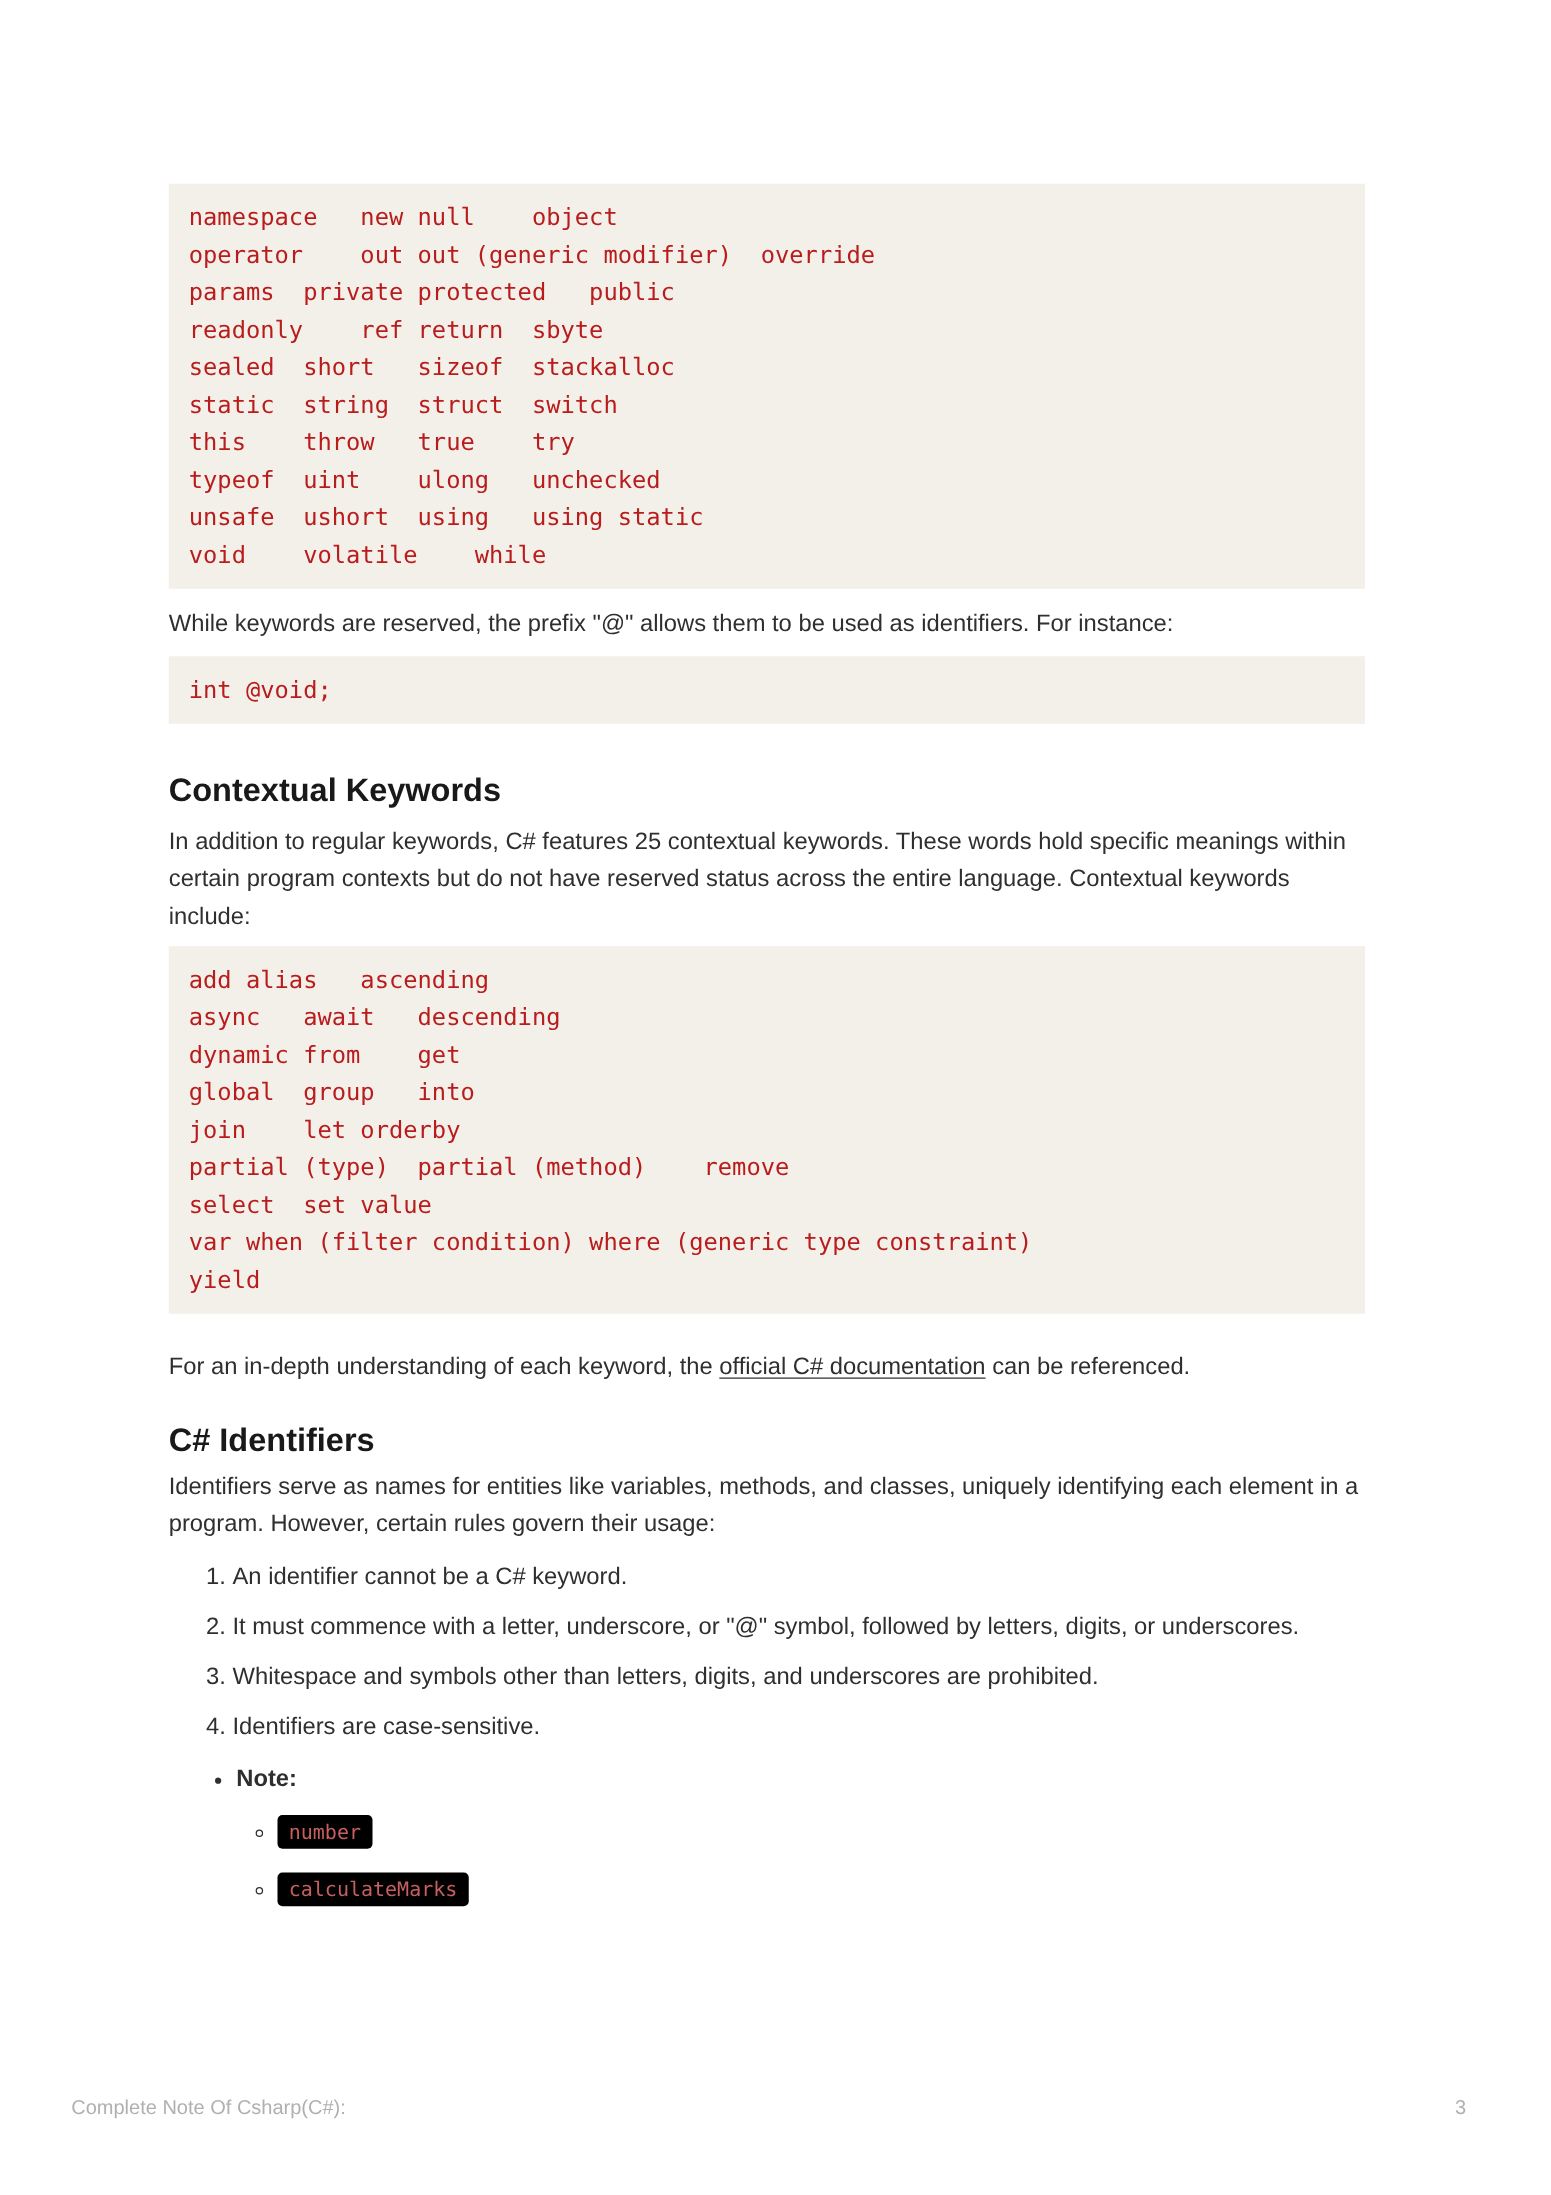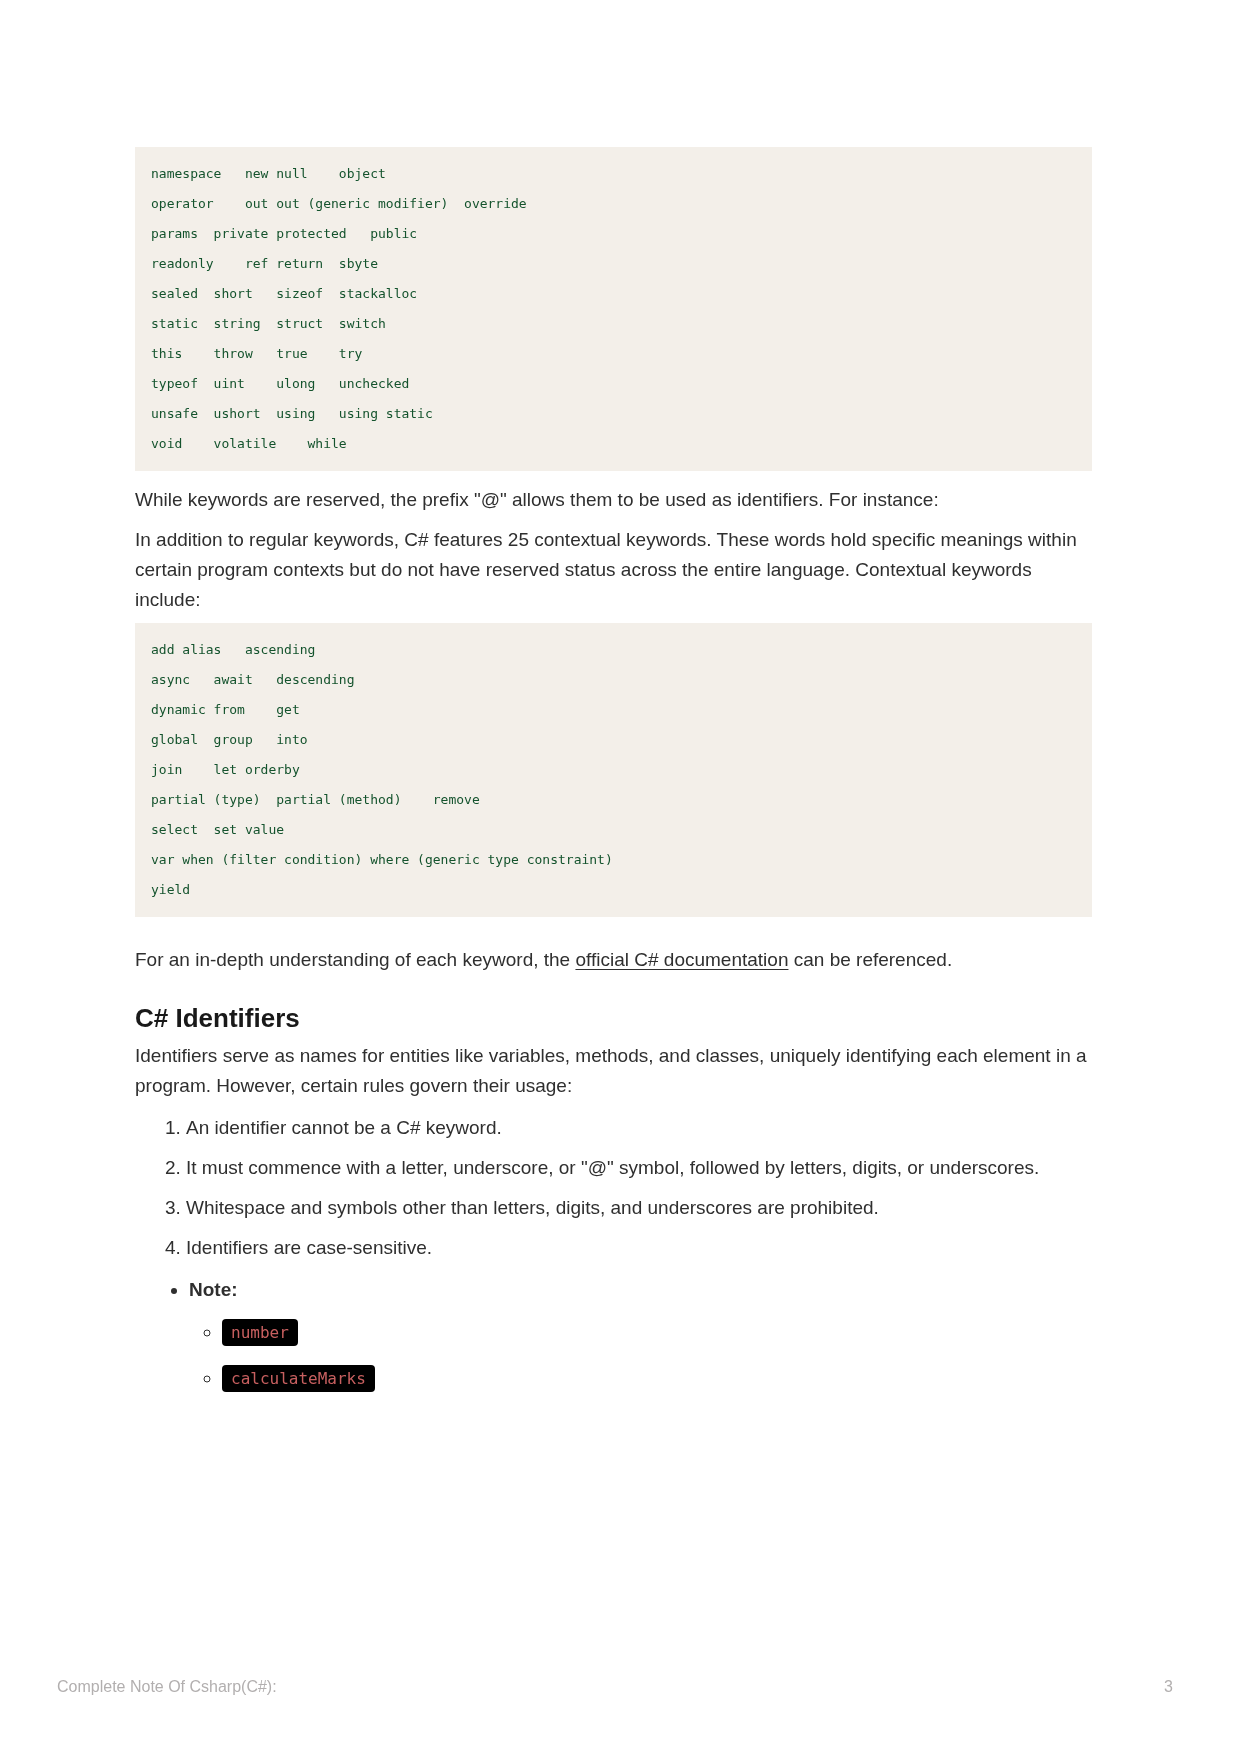--- a/index.html
+++ b/index.html
@@ -12,23 +12,23 @@
     color: #2f2f2f;
     overflow: hidden;
   }
   .page-main {
     padding: 147px 149px 0 135px; 
   }
   pre.code-block {
     background: #f3efe9;
     padding: 12px 16px;
     font-family: "DejaVu Sans Mono", monospace;
-    font-size: 13px;
+    font-size: 19px;
     line-height: 30px;
-    color: #14532d;
+    color: #b91c1c;
     white-space: pre;
     overflow: hidden;
   }
   p.body-text {
     font-size: 19px;
     line-height: 30px;
     color: #2f2f2f;
   }
   h2.section-heading {
     font-size: 26px;
@@ -114,21 +114,23 @@
 readonly    ref return  sbyte
 sealed  short   sizeof  stackalloc
 static  string  struct  switch
 this    throw   true    try
 typeof  uint    ulong   unchecked
 unsafe  ushort  using   using static
 void    volatile    while</pre>
 
   <p class="body-text mt-p1">While keywords are reserved, the prefix "@" allows them to be used as identifiers. For instance:</p>
 
+  <pre class="code-block mt-pre2">int @void;</pre>
 
+  <h2 class="section-heading mt-h2a">Contextual Keywords</h2>
 
   <p class="body-text mt-p2">In addition to regular keywords, C# features 25 contextual keywords. These words hold specific meanings within certain program contexts but do not have reserved status across the entire language. Contextual keywords include:</p>
 
   <pre class="code-block mt-pre3">add alias   ascending
 async   await   descending
 dynamic from    get
 global  group   into
 join    let orderby
 partial (type)  partial (method)    remove
 select  set value

